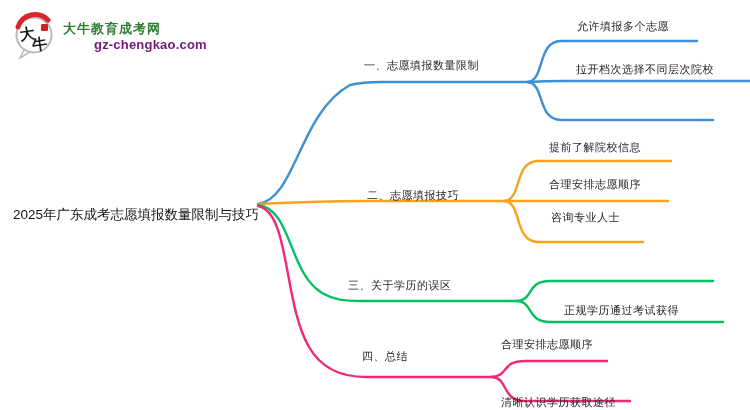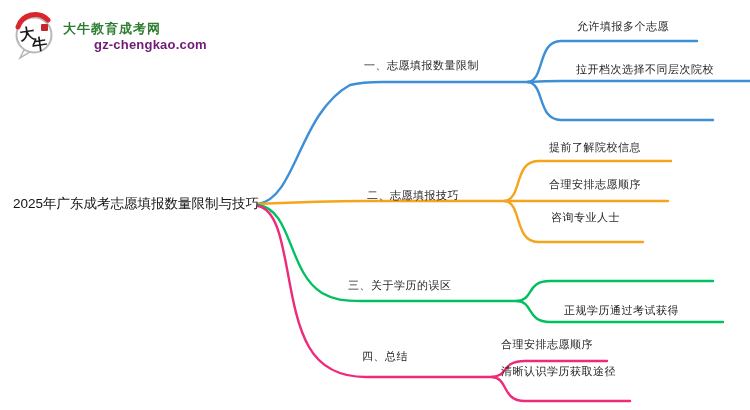--- a/index.html
+++ b/index.html
@@ -56,32 +56,32 @@
         <text x="7" y="28" font-size="15">大</text>
         <text x="18" y="40" font-size="15">牛</text>
       </g>
     </svg>
     <div class="logo-text">
       <div class="logo-title" style="color:#2E7D32;">大牛教育成考网</div>
       <div class="logo-domain" style="color:#701a75;margin-left:31px;">gz-chengkao.com</div>
     </div>
   </div>
 
-  <div class="node root-node" style="left:13px;top:196px;">2025年广东成考志愿填报数量限制与技巧</div>
+  <div class="node root-node" style="left:13px;top:207px;">2025年广东成考志愿填报数量限制与技巧</div>
 
   <div class="node" style="left:364px;top:57px;">一、志愿填报数量限制</div>
   <div class="node" style="left:367px;top:175px;margin-top:12px;">二、志愿填报技巧</div>
   <div class="node" style="left:348px;top:277px;">三、关于学历的误区</div>
   <div class="node" style="left:362px;top:348px;text-align:right;">四、总结</div>
 
   <div class="node" style="left:577px;top:18px;">允许填报多个志愿</div>
   <div class="node" style="left:576px;top:61px;">拉开档次选择不同层次院校</div>
 
   <div class="node" style="left:549px;top:139px;">提前了解院校信息</div>
   <div class="node" style="left:549px;top:176px;">合理安排志愿顺序</div>
   <div class="node" style="left:551px;top:209px;">咨询专业人士</div>
 
   <div class="node" style="left:564px;top:302px;">正规学历通过考试获得</div>
 
   <div class="node" style="left:501px;top:336px;">合理安排志愿顺序</div>
-  <div class="node" style="left:501px;top:363px;">清晰认识学历获取途径</div>
+  <div class="node" style="left:501px;top:394px;">清晰认识学历获取途径</div>
 
 </div>
 
 </body></html>

